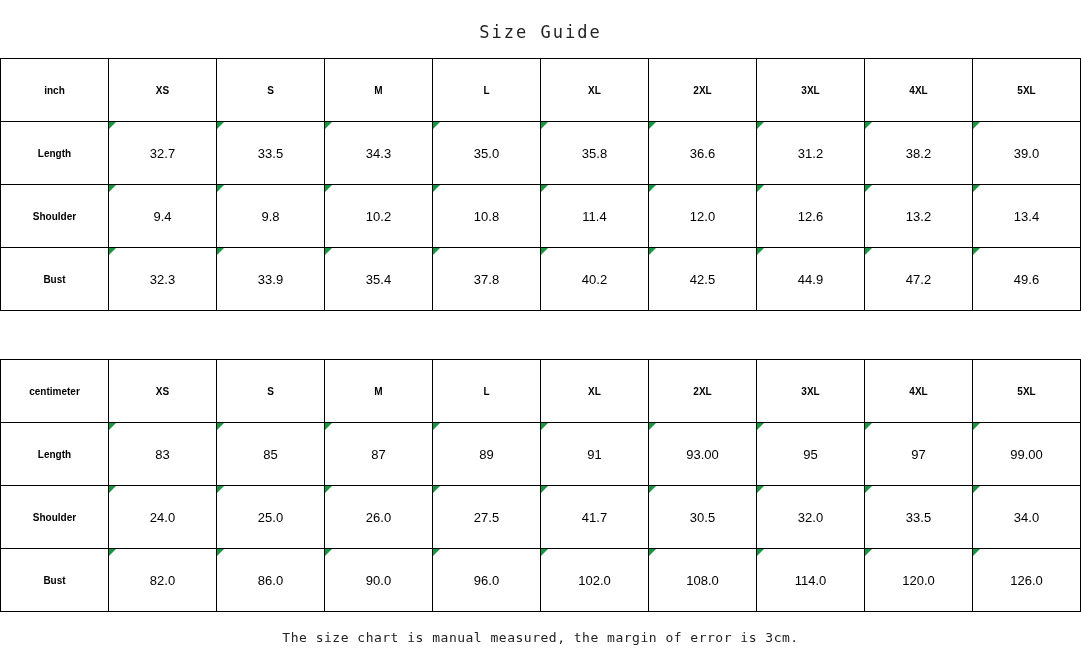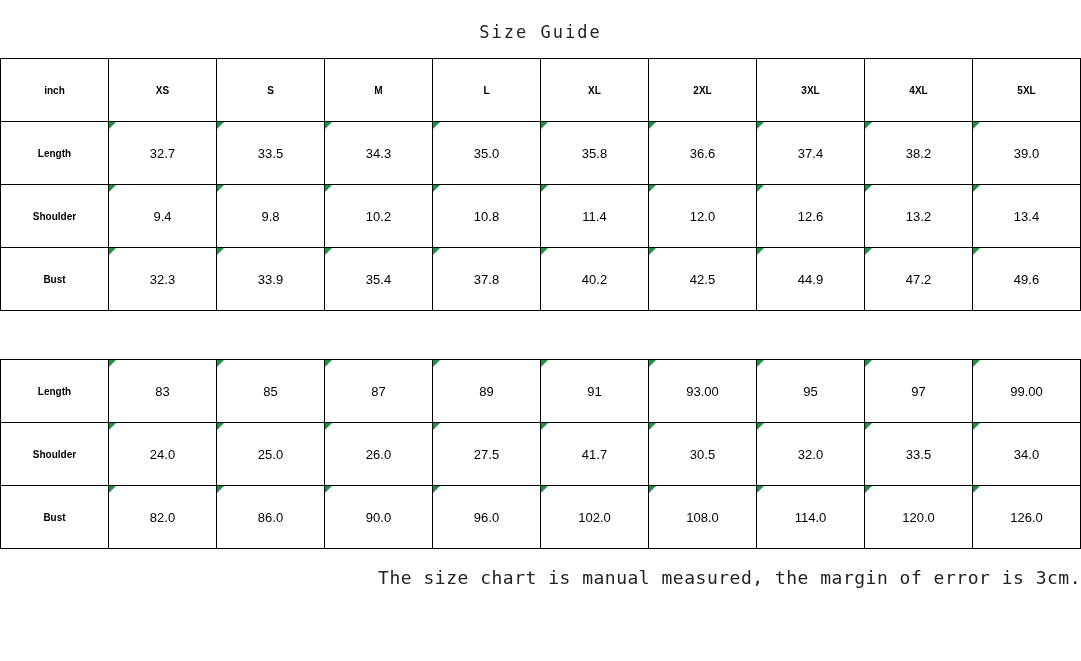--- a/index.html
+++ b/index.html
@@ -65,23 +65,23 @@
     width: 0;
     height: 0;
     border-top: 7px solid #1a9641;
     border-right: 7px solid transparent;
   }
   .spacer {
     height: 48px;
     background: #ffffff;
   }
   .footnote {
-    text-align: right;
+    text-align: center;
     font-family: "DejaVu Sans Mono", monospace;
-    font-size: 18px;
+    font-size: 13px;
     color: #222222;
     padding-top: 18px;
     letter-spacing: 0.5px;
   }
 </style>
 </head>
 <body>
 
 <div class="page">
 
@@ -114,21 +114,21 @@
         <td class="hdr">5XL</td>
       </tr>
       <tr>
         <td class="rowlabel">Length</td>
         <td class="marked">32.7</td>
         <td class="marked">33.5</td>
         <td class="marked">34.3</td>
         <td class="marked">35.0</td>
         <td class="marked">35.8</td>
         <td class="marked">36.6</td>
-        <td class="marked">37.4</td>
+        <td class="marked">31.2</td>
         <td class="marked">38.2</td>
         <td class="marked">39.0</td>
       </tr>
       <tr>
         <td class="rowlabel">Shoulder</td>
         <td class="marked">9.4</td>
         <td class="marked">9.8</td>
         <td class="marked">10.2</td>
         <td class="marked">10.8</td>
         <td class="marked">11.4</td>
@@ -162,20 +162,32 @@
         <col class="cx">
         <col class="cx">
       <col class="cx">
         <col class="cx">
         <col class="cx">
         <col class="cx">
         <col class="cx">
     </colgroup>
     <tbody>
       <tr>
+        <td class="hdr">centimeter</td>
+        <td class="hdr">XS</td>
+        <td class="hdr">S</td>
+        <td class="hdr">M</td>
+        <td class="hdr">L</td>
+        <td class="hdr">XL</td>
+        <td class="hdr">2XL</td>
+        <td class="hdr">3XL</td>
+        <td class="hdr">4XL</td>
+        <td class="hdr">5XL</td>
+      </tr>
+      <tr>
         <td class="rowlabel">Length</td>
         <td class="marked">83</td>
         <td class="marked">85</td>
         <td class="marked">87</td>
         <td class="marked">89</td>
         <td class="marked">91</td>
         <td class="marked">93.00</td>
         <td class="marked">95</td>
         <td class="marked">97</td>
         <td class="marked">99.00</td>

